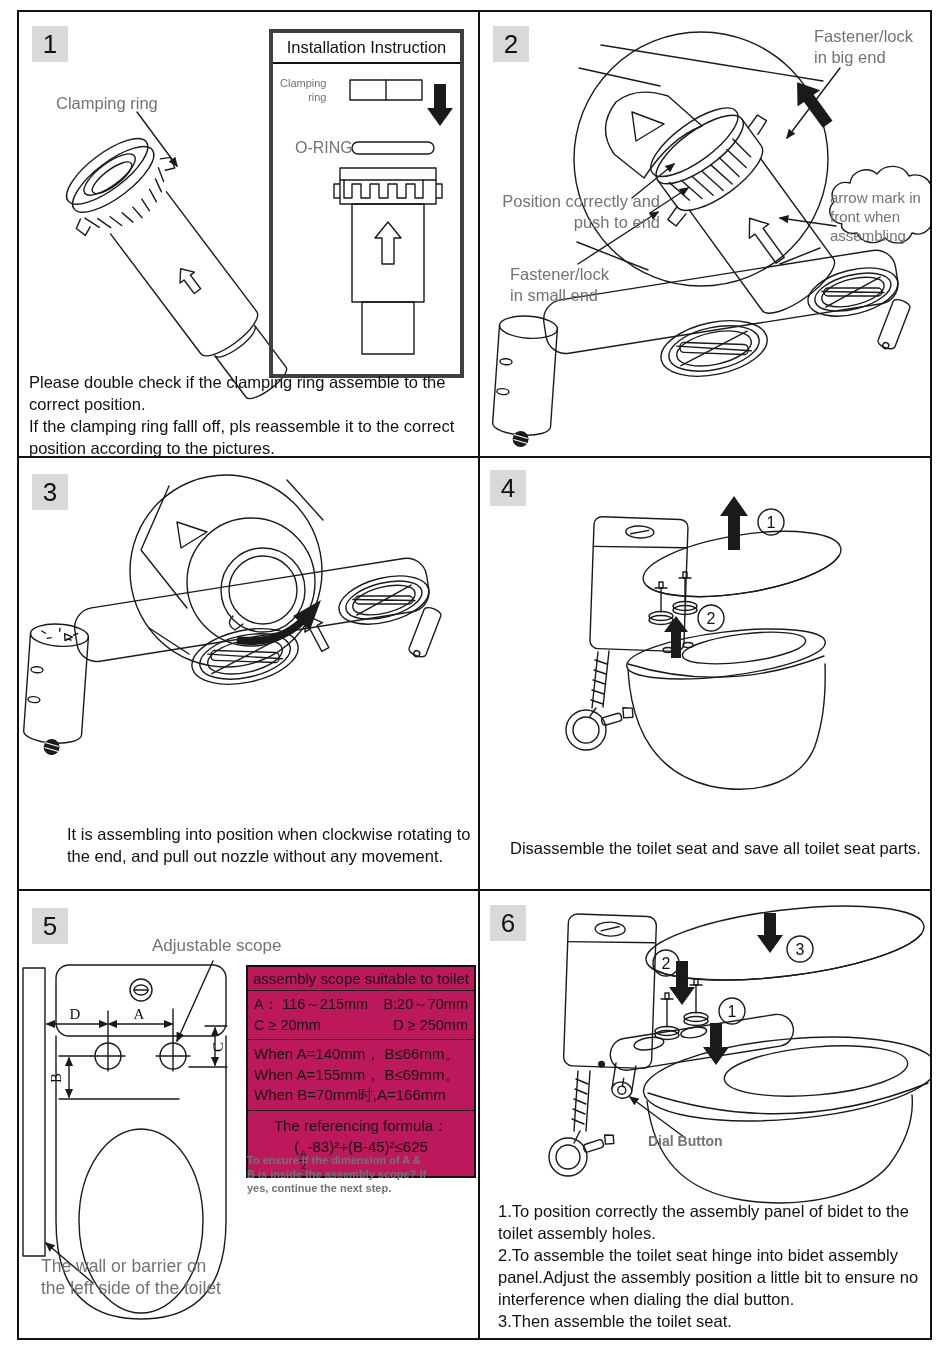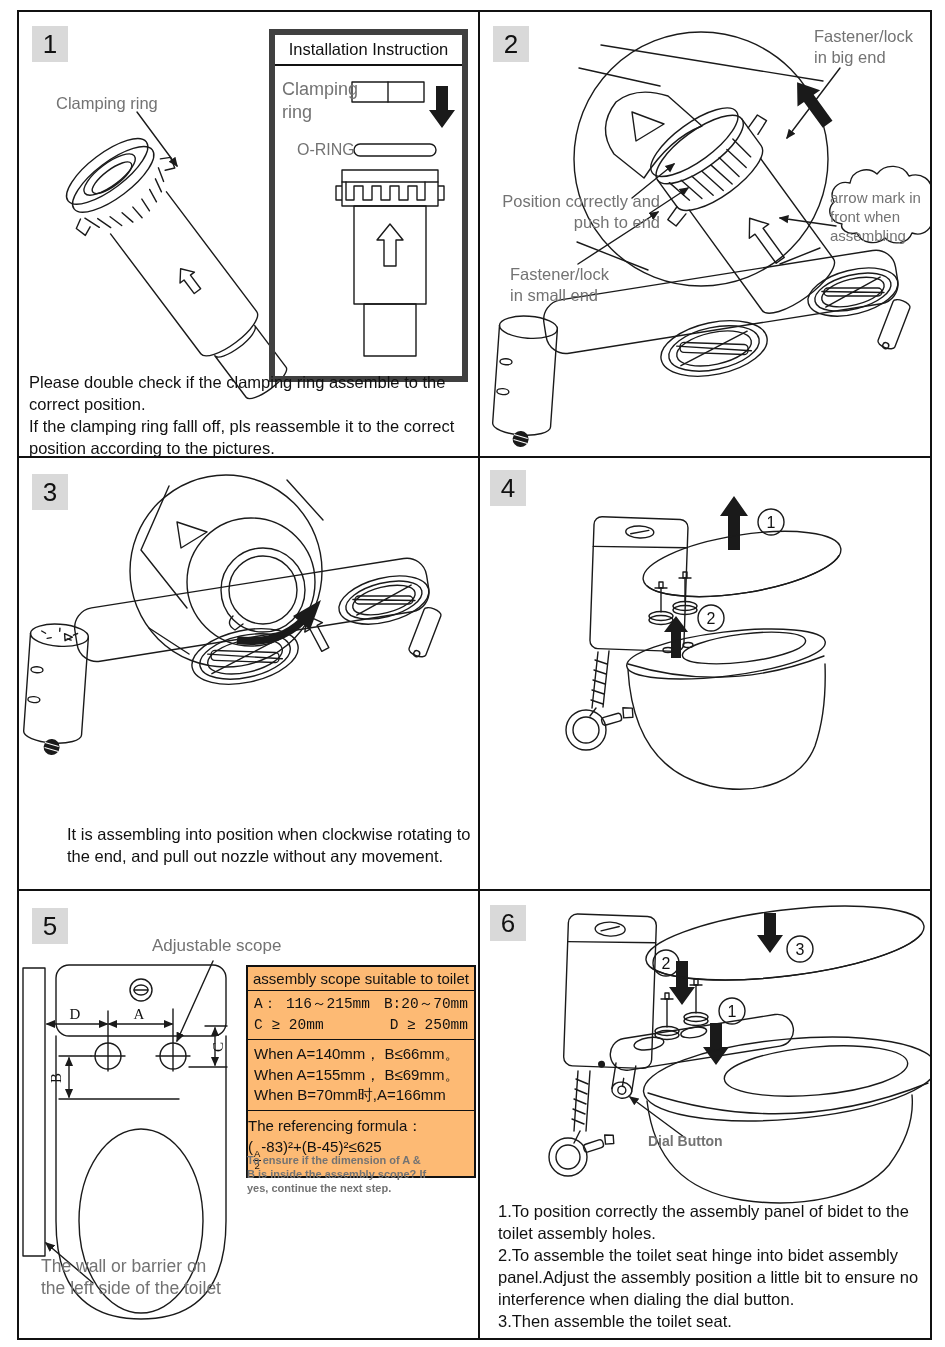--- a/index.html
+++ b/index.html
@@ -16,29 +16,29 @@
   .c6 { left:461px; top:879px; width:450px; height:447px; }
   .badge { position:absolute; left:13px; top:14px; width:36px; height:36px; background:#d9d9d9;
            font-size:26px; line-height:36px; text-align:center; color:#111; }
   .art { position:absolute; left:0; top:0; width:100%; height:100%; }
   .s { fill:none; stroke:#1a1a1a; stroke-width:1.4; stroke-linecap:round; stroke-linejoin:round; }
   .f { fill:#1a1a1a; stroke:none; }
   .lbl { position:absolute; font-size:16.5px; line-height:1.28; white-space:pre-line; color:#737373; }
   .cap { position:absolute; font-size:16.5px; line-height:1.33; white-space:pre-line; color:#111; }
   .cnum { font:16px "Liberation Sans",sans-serif; fill:#111; text-anchor:middle; }
   .dimt { font:15px "Liberation Serif",serif; fill:#111; text-anchor:middle; }
-  .ibox { position:absolute; left:250px; top:17px; width:187px; height:341px; border:6px solid #404040; }
+  .ibox { position:absolute; left:250px; top:17px; width:187px; height:341px; border:4px solid #404040; }
   .ibox-title { font-size:16.5px; text-align:center; padding:5px 2px; border-bottom:2px solid #111; }
   .ibox-body { position:relative; width:100%; height:305px; }
-  .tbl { position:absolute; left:227px; top:74px; width:226px; border:2px solid #111; background:#fdba74; }
+  .tbl { position:absolute; left:227px; top:74px; width:226px; border:2px solid #111; background:#be185d; }
   .tbl-h { font-size:15px; text-align:center; padding:3px 2px; border-bottom:1.5px solid #111; }
-  .tbl-dims { font-family:Liberation Mono, monospace; font-size:14.5px; padding:3px 6px; border-bottom:1.5px solid #111; }
+  .tbl-dims { font-family:Liberation Sans, sans-serif; font-size:14.5px; padding:3px 6px; border-bottom:1.5px solid #111; }
   .tbl-dims .r { display:flex; justify-content:space-between; line-height:1.45; }
   .tbl-when { font-size:15px; line-height:1.38; padding:4px 6px; border-bottom:1.5px solid #111; }
-  .tbl-form { font-size:15px; padding:4px 0 6px; line-height:1.4; }
+  .tbl-form { font-size:15px; padding:4px 0 6px; line-height:1.4;text-align:center; }
   .frac { display:inline-flex; flex-direction:column; align-items:center; font-size:9.5px; line-height:1; vertical-align:-5px; }
   .frac .fn { border-bottom:1px solid #111; padding:0 1px 1px; }
 </style>
 </head>
 <body>
 
 <svg width="0" height="0" style="position:absolute" aria-hidden="true">
   <defs>
     <marker id="arr" viewBox="0 0 7 6" refX="6" refY="3" markerWidth="7" markerHeight="7" orient="auto-start-reverse">
       <path d="M0,0 L7,3 L0,6 Z" fill="#1a1a1a"></path>
@@ -85,21 +85,21 @@
               <path class="f" d="M-6,0 h12 v24 h7 L0,42 l-13,-18 h7 z"></path>
             </g>
           <rect class="s" x="78" y="78" width="82" height="12" rx="6"></rect>
           <rect class="s" x="66" y="104" width="96" height="12"></rect>
           <path class="s" d="M70,116 v18 h8 v-14 h9 v14 h9 v-14 h9 v14 h9 v-14 h9 v14 h9 v-14 h9 v14 h8 v-18"></path>
           <path class="s" d="M66,116 L66,140 L162,140 L162,116 M60,120 h6 v14 h-6 z M162,120 h6 v14 h-6 z"></path>
           <rect class="s" x="78" y="140" width="72" height="98"></rect>
           <path class="s" d="M114,158 L127,174 L120,174 L120,200 L108,200 L108,174 L101,174 Z"></path>
           <rect class="s" x="88" y="238" width="52" height="52"></rect>
         </svg>
-        <div class="lbl" style="left:7px; top:12px; font-size:18px;">Clamping
+        <div class="lbl" style="left:7px; top:12px; font-size:11px;text-align:right;">Clamping
 ring</div>
         <div class="lbl" style="left:22px; top:74px; font-size:16px;">O-RING</div>
       </div>
     </div>
     <div class="cap" style="left:10px; top:360px; width:442px;">Please double check if the clamping ring assemble to the
 correct position.
  If the clamping ring falll off, pls reassemble it  to the correct
 position according to the pictures.</div>
   </div>
 
@@ -272,20 +272,21 @@
         <path class="s" d="M115,202 l12,4 M114,212 l12,4 M113,222 l12,4 M112,232 l12,4 M111,242 l12,4"></path>
         <path class="s" d="M116,250 L110,258"></path>
         <circle class="s" cx="106" cy="272" r="20"></circle>
           <circle class="s" cx="106" cy="272" r="13"></circle>
         <g transform="translate(122,264) rotate(-16)">
             <rect class="s" x="0" y="-4" width="20" height="8" rx="3"></rect>
             <path class="s" d="M24,-8 l9,3 -2,9 -9,-2 z"></path>
           </g>
       </g>
     </svg>
+    <div class="cap" style="left:30px; top:380px; width:412px;">Disassemble the toilet seat and save all toilet seat parts.</div>
   </div>
 
   <div class="cell c5">
     <div class="badge" style="top:17px;">5</div>
     <svg class="art" viewBox="0 0 459 447">
       <rect class="s" x="4" y="77" width="22" height="288" fill="url(#hatch)"></rect>
       <line class="s" x1="74" y1="392" x2="27" y2="352" marker-end="url(#arr)"></line>
       <rect class="s" x="37" y="74" width="170" height="71" rx="13"></rect>
       <circle class="s" cx="122" cy="99" r="11"></circle>
         <ellipse class="s" cx="122" cy="99" rx="7" ry="5"></ellipse>

